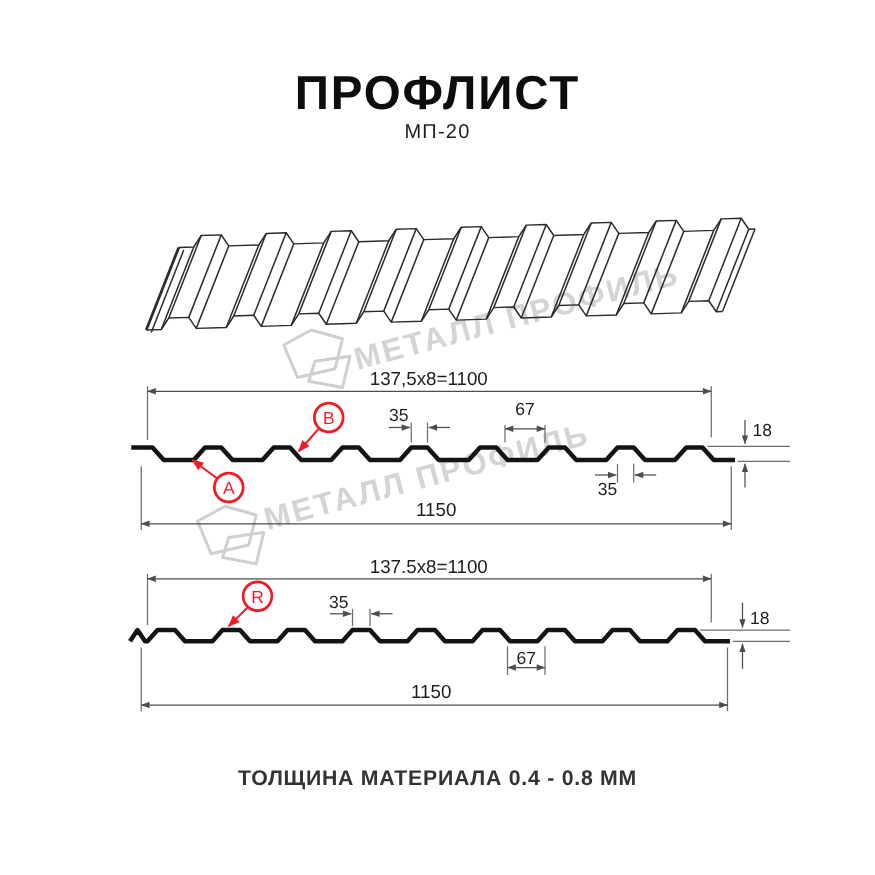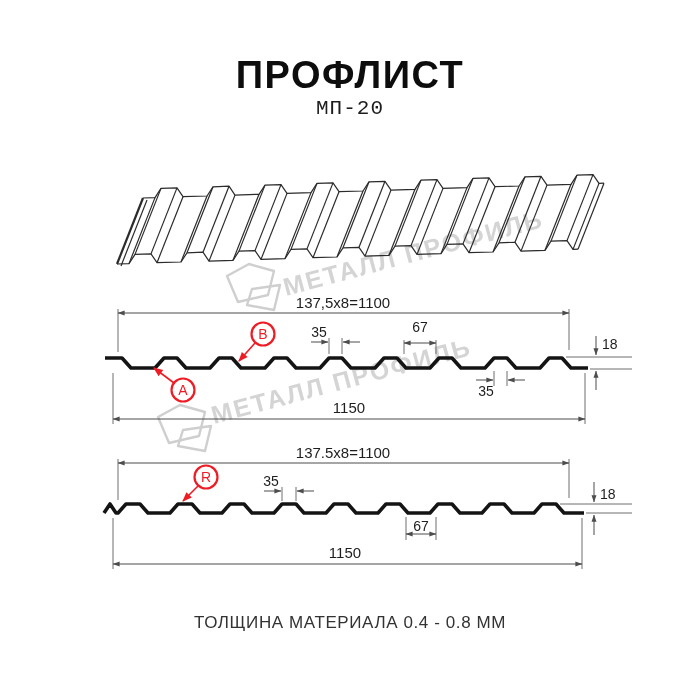--- a/index.html
+++ b/index.html
@@ -2,23 +2,23 @@
 <html><head>
 <meta charset="utf-8">
 <style>
   html,body{margin:0;padding:0;}
   body{width:700px;height:700px;background:#ffffff;position:relative;overflow:hidden;
        font-family:"Liberation Sans", sans-serif;}
   .stage{position:absolute;left:0;top:0;width:700px;height:612px;}
   .title{position:absolute;left:0;top:54px;width:700px;text-align:center;
          font-size:38px;font-weight:bold;letter-spacing:1.5px;color:#0d0d0d;}
   .subtitle{position:absolute;left:0;top:97px;width:700px;text-align:center;
-         font-size:21px;font-weight:500;letter-spacing:1px;color:#1d1d1d;font-family:Liberation Mono, monospace;}
+         font-size:16px;font-weight:500;letter-spacing:1px;color:#1d1d1d;}
   .footer{position:absolute;left:0;top:613px;width:700px;text-align:center;
-         font-size:17px;font-weight:400;letter-spacing:0.6px;color:#333333;}
+         font-size:17px;font-weight:700;letter-spacing:0.6px;color:#333333;}
   svg{position:absolute;left:0;top:0;}
   svg text{font-family:"Liberation Sans", sans-serif;}
   .dimtxt{font-size:14px;fill:#1e1e1e;}
   .dimtxt-lg{font-size:15px;fill:#1e1e1e;}
   .wm{font-size:25px;font-weight:bold;letter-spacing:2px;fill:#d4d4d4;}
   .redletter{font-size:14px;fill:#ee1c25;}
   .dim{stroke:#4d4d4d;stroke-width:1;fill:none;}
   .ext{stroke:#6e6e6e;stroke-width:1;fill:none;}
   .prof{stroke:#141414;stroke-width:3.6;fill:none;stroke-linejoin:round;}
   .sheet{stroke:#2b2b2b;stroke-width:1.2;fill:none;stroke-linejoin:round;}

